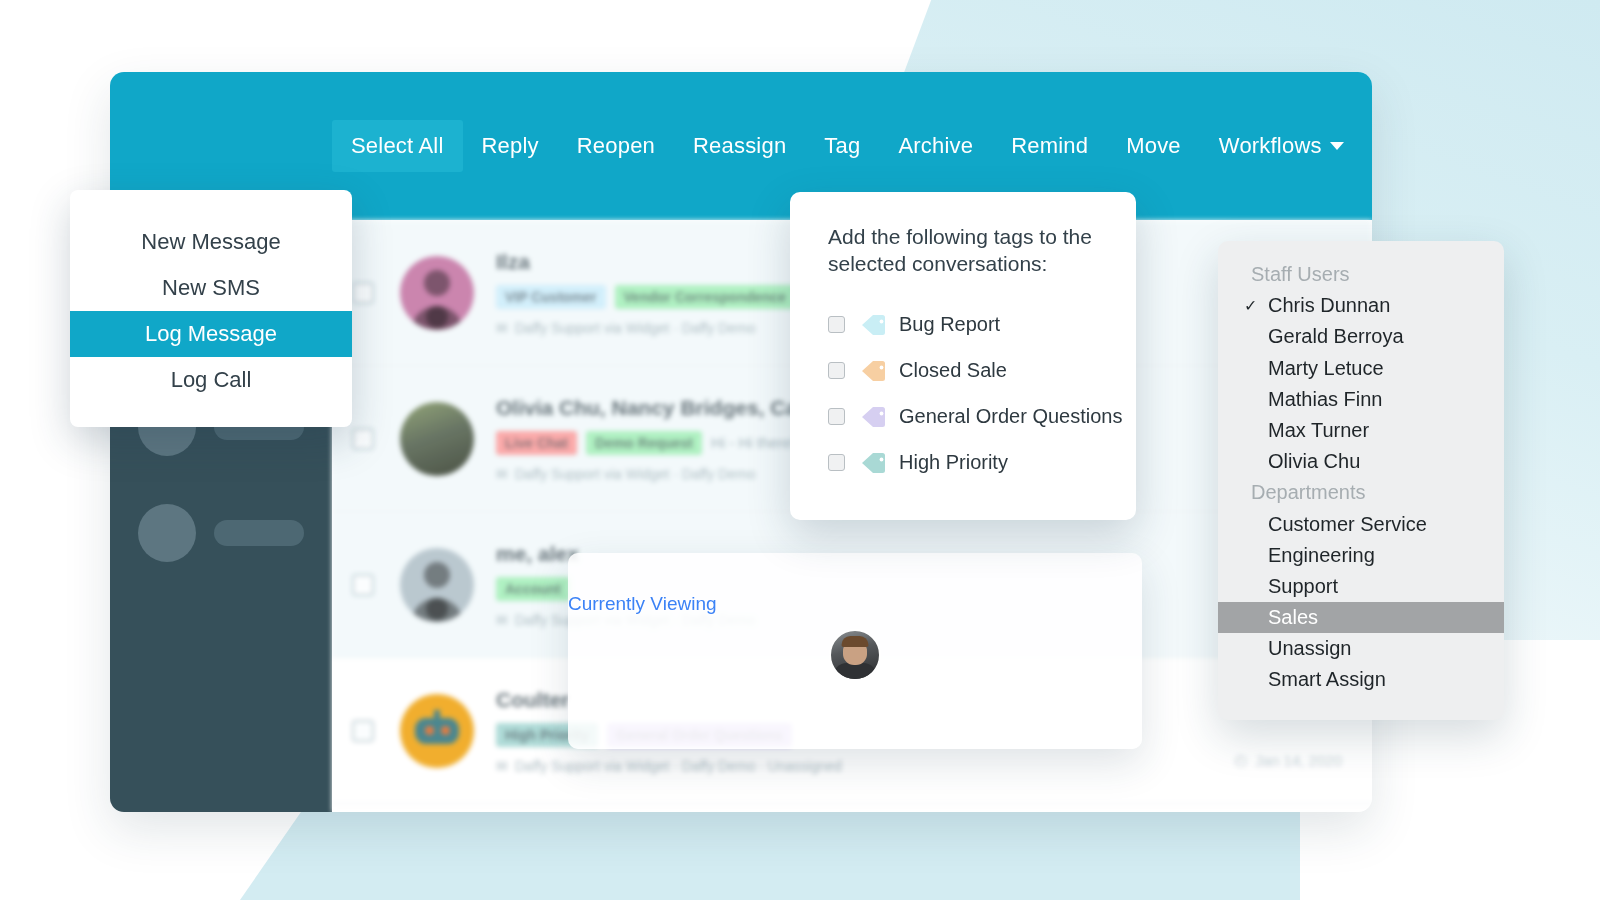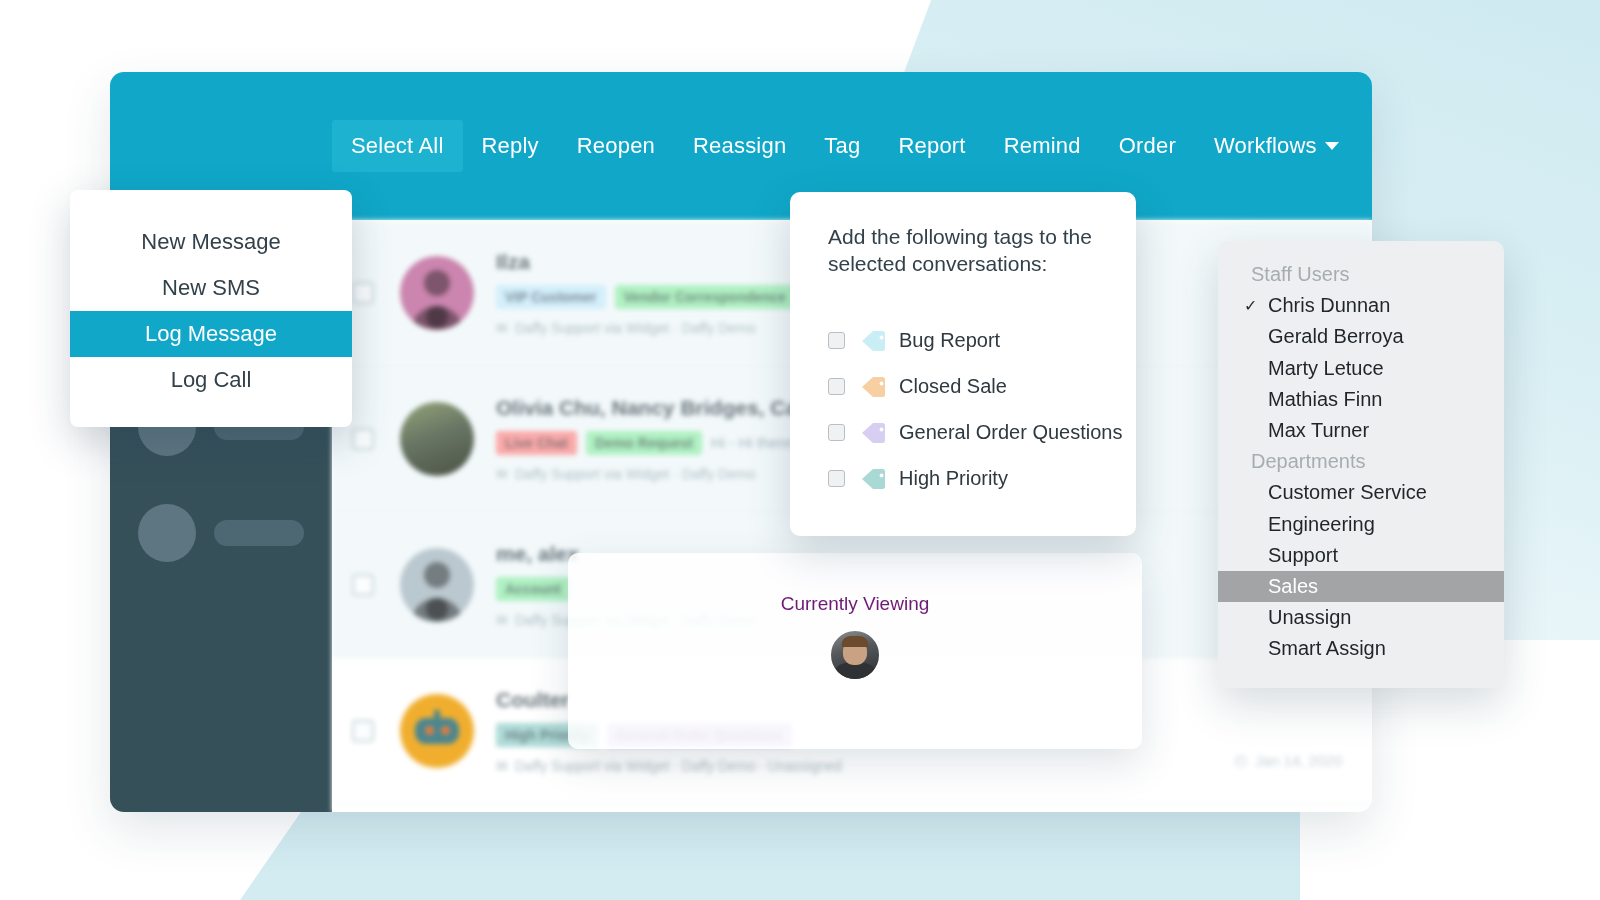--- a/index.html
+++ b/index.html
@@ -148,40 +148,40 @@
   .cm-item.selected { background: #10a7c8; color: #ffffff; }
 
   
   #tag-panel {
     position: absolute; left: 790px; top: 192px; width: 346px;
     background: #ffffff; border-radius: 10px;
     box-shadow: 0 16px 44px rgba(30,60,80,.20);
     padding: 32px 38px 34px; z-index: 6;
   }
   #tag-panel-title {
-    font-size: 21px; line-height: 1.28; color: #33414a; margin-bottom: 40px;
+    font-size: 21px; line-height: 1.28; color: #33414a; margin-bottom: 24px;
   }
   .tag-row { display: flex; align-items: center; height: 46px; cursor: pointer; }
   .tag-check {
     width: 17px; height: 17px; border: 1px solid #b9bfc3; border-radius: 3px;
     background: #f0f1f2; flex: 0 0 auto;
   }
   .tag-glyph { margin: 0 12px 0 16px; flex: 0 0 auto; line-height: 0; }
   .tag-label { font-size: 20px; color: #2e3940; white-space: nowrap; }
 
   
   #viewing-panel {
     position: absolute; left: 568px; top: 553px; width: 574px; height: 196px;
     background: rgba(255,255,255,.86); border-radius: 10px;
     box-shadow: 0 14px 40px rgba(30,60,80,.14);
     z-index: 5;
   }
   #viewing-title {
-    position: absolute; left: 0; right: 0; top: 40px; text-align: center;
-    font-size: 19px; color: #701a75;
+    position: absolute; left: 0; right: 0; top: 40px; 
+    font-size: 19px; color: #3b82f6;
   }
   #viewing-avatar {
     position: absolute; left: 50%; top: 76px; transform: translateX(-50%);
     width: 52px; height: 52px; border-radius: 50%;
     background: linear-gradient(165deg,#8b8f92 0%,#55585b 40%,#2a2c2e 100%);
     border: 2px solid #ffffff; overflow: hidden;
   }
   #viewing-avatar .face {
     position: absolute; left: 50%; top: 8px; transform: translateX(-50%);
     width: 24px; height: 26px; border-radius: 12px 12px 11px 11px; background: #c9a183;
@@ -237,27 +237,27 @@
         <div class="tb-btn">
           <span>Reopen</span>
         </div>
         <div class="tb-btn">
           <span>Reassign</span>
         </div>
         <div class="tb-btn">
           <span>Tag</span>
         </div>
         <div class="tb-btn">
-          <span>Report</span>
+          <span>Archive</span>
         </div>
         <div class="tb-btn">
           <span>Remind</span>
         </div>
         <div class="tb-btn">
-          <span>Order</span>
+          <span>Move</span>
         </div>
         <div class="tb-btn">
           <span>Workflows</span>
           <span class="caret"></span>
         </div>
       </div>
 
     <div id="sidebar">
         <div class="sb-item" style="top: 72px;">
           <div class="sb-dot"></div>
@@ -401,20 +401,21 @@
     </div>
   </div>
 
   <div id="assign-menu">
       <div class="am-group">Staff Users</div>
       <div class="am-item"><span class="am-check">✓</span><span>Chris Dunnan</span></div>
       <div class="am-item"><span>Gerald Berroya</span></div>
       <div class="am-item"><span>Marty Letuce</span></div>
       <div class="am-item"><span>Mathias Finn</span></div>
       <div class="am-item"><span>Max Turner</span></div>
+      <div class="am-item"><span>Olivia Chu</span></div>
       <div class="am-group">Departments</div>
       <div class="am-item"><span>Customer Service</span></div>
       <div class="am-item"><span>Engineering</span></div>
       <div class="am-item"><span>Support</span></div>
       <div class="am-item selected"><span>Sales</span></div>
       <div class="am-item"><span>Unassign</span></div>
       <div class="am-item"><span>Smart Assign</span></div>
     </div>
 
 </div>

